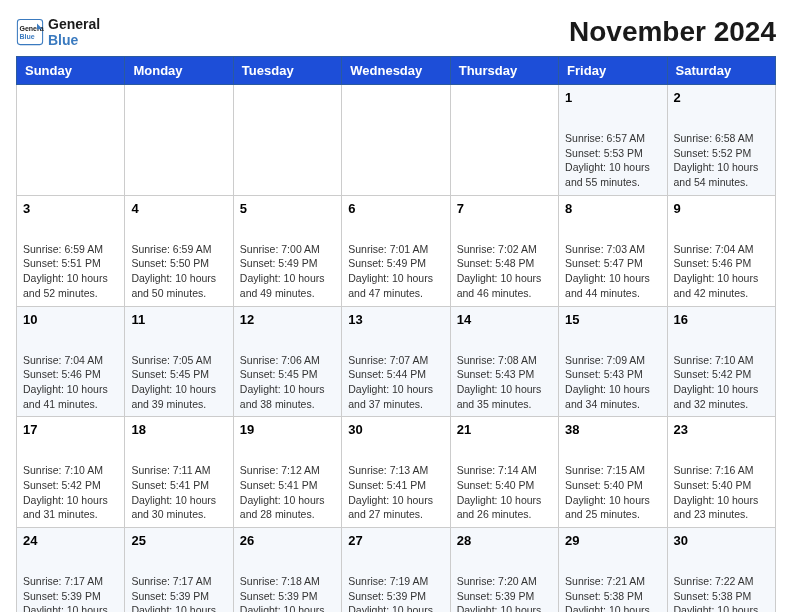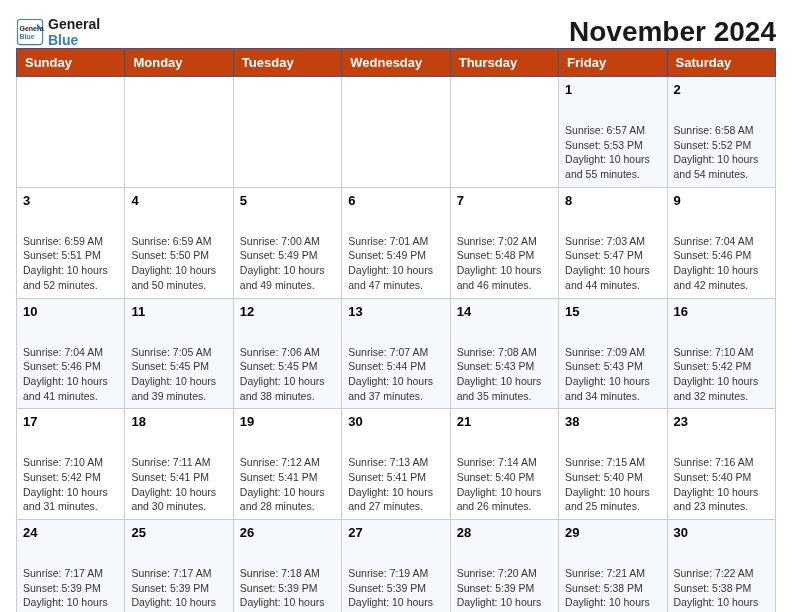--- a/index.html
+++ b/index.html
@@ -7,21 +7,21 @@
       font-family: Arial, sans-serif;
       background: #fff;
       width: 792px;
       min-height: 612px;
       padding: 16px;
     }
     .header {
       display: flex;
       justify-content: space-between;
       align-items: flex-start;
-      margin-bottom: 0;
+      margin-bottom: 8px;
     }
     .logo {
       display: flex;
       align-items: center;
       gap: 4px;
     }
     .logo-icon {
       width: 28px;
       height: 28px;
     }
@@ -36,21 +36,21 @@
     .location {
       font-size: 16px;
       color: #555;
     }
     .calendar {
       width: 100%;
       border-collapse: collapse;
       font-size: 11px;
     }
     .calendar thead tr th {
-      background: #c2410c;
+      background: #1d4ed8;
       color: #fff;
       font-weight: bold;
       text-align: left;
       padding: 6px 8px;
       border: 1px solid #2a5a9f;
       font-size: 13px;
     }
     .calendar tbody tr td {
       border: 1px solid #ccc;
       vertical-align: top;

